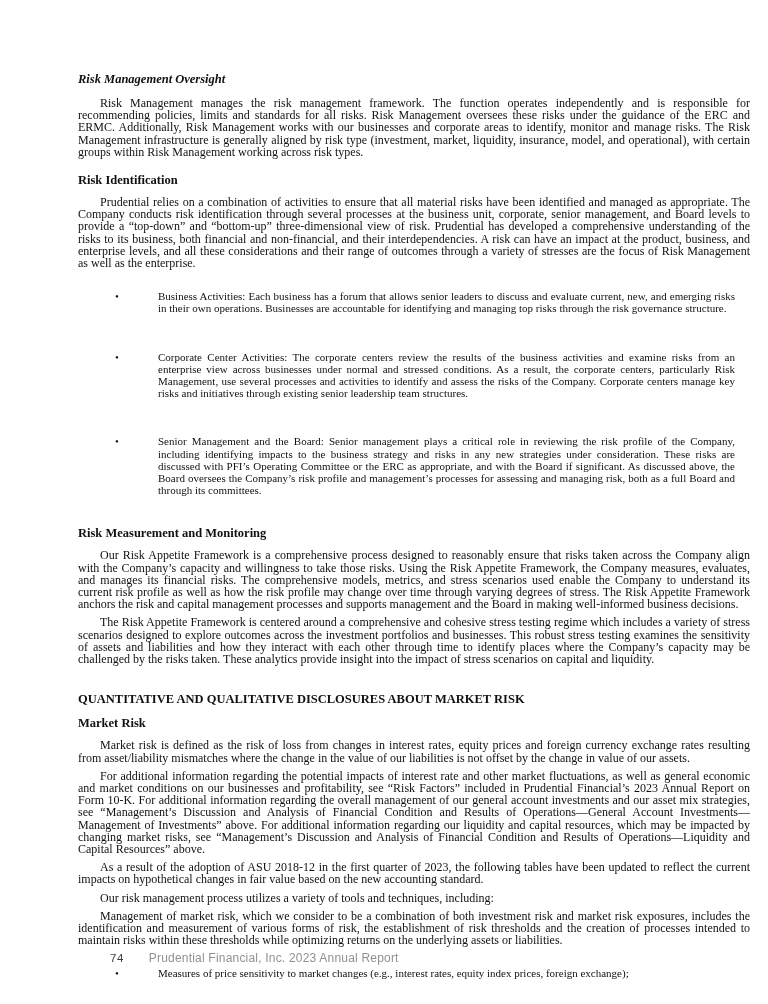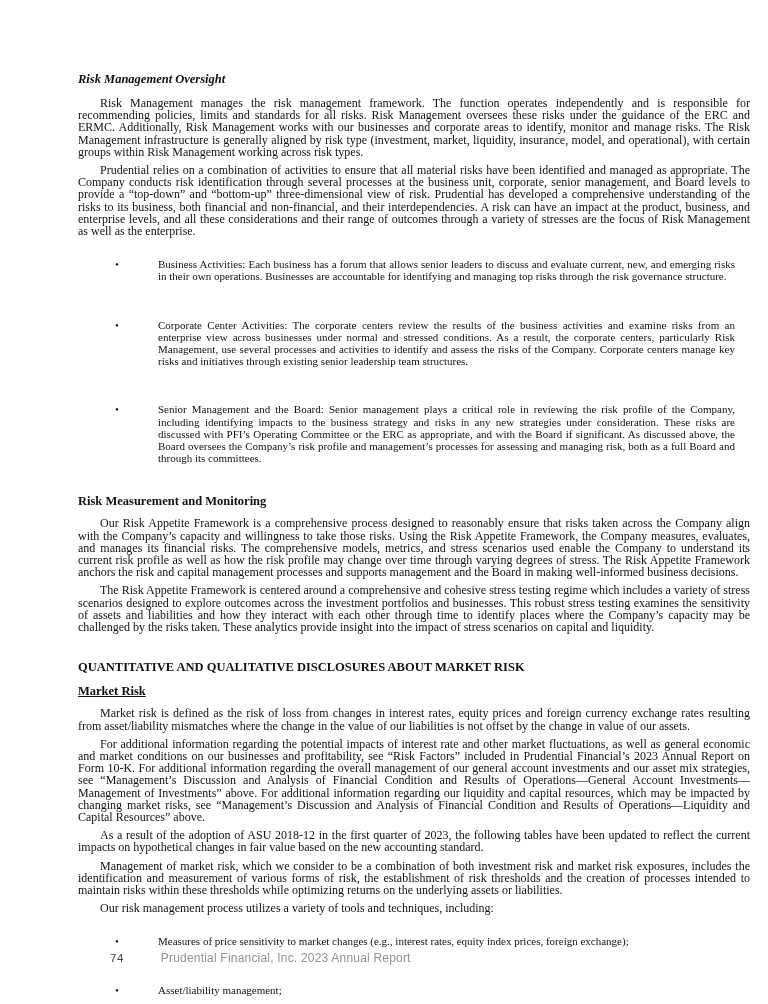--- a/index.html
+++ b/index.html
@@ -17,21 +17,21 @@
     inset: 0;
     padding: 27px 33px 0 33px;
   }
   .sec-heading {
     font-size: 12.5px;
     font-weight: bold;
     line-height: 14px;
     margin: 15px 0 9px 0;
   }
   .sec-heading.italic { font-style: italic; margin-top: 0; margin-bottom: 11px; }
-  .sec-heading.tight { margin-top: 0; text-decoration: underline; }
+  .sec-heading.tight { margin-top: 0; }
   .center-heading {
     font-size: 12.5px;
     font-weight: bold;
     line-height: 14px;
     text-align: left;
     margin: 27px 0 10px 0;
   }
   p.body-para {
     font-size: 12px;
     line-height: 12.2px;
@@ -57,21 +57,20 @@
     flex: 1;
     text-align: justify;
   }
   .footer {
     position: absolute;
     left: 35px;
     bottom: 24px;
     display: flex;
     align-items: center;
     font-family: "Liberation Sans", sans-serif;
-    gap: 12px;
   }
   .footer .page-number {
     font-size: 11.5px;
     color: #3d3d3d;
     letter-spacing: 0.5px;
   }
   .footer .report-title {
     font-size: 12px;
     color: #919191;
     margin-left: 10px;
@@ -79,20 +78,21 @@
   }
 </style>
 </head>
 <body>
 
 <div class="page">
 
   <h2 class="sec-heading italic">Risk Management Oversight</h2>
   <p class="body-para">Risk Management manages the risk management framework. The function operates independently and is responsible for recommending policies, limits and standards for all risks. Risk Management oversees these risks under the guidance of the ERC and ERMC. Additionally, Risk Management works with our businesses and corporate areas to identify, monitor and manage risks. The Risk Management infrastructure is generally aligned by risk type (investment, market, liquidity, insurance, model, and operational), with certain groups within Risk Management working across risk types.</p>
 
+  <h2 class="sec-heading">Risk Identification</h2>
   <p class="body-para">Prudential relies on a combination of activities to ensure that all material risks have been identified and managed as appropriate. The Company conducts risk identification through several processes at the business unit, corporate, senior management, and Board levels to provide a “top-down” and “bottom-up” three-dimensional view of risk. Prudential has developed a comprehensive understanding of the risks to its business, both financial and non-financial, and their interdependencies. A risk can have an impact at the product, business, and enterprise levels, and all these considerations and their range of outcomes through a variety of stresses are the focus of Risk Management as well as the enterprise.</p>
 
   <ul class="bullet-list">
     <li>
       <span class="bullet-marker">•</span>
       <span class="bullet-text">Business Activities: Each business has a forum that allows senior leaders to discuss and evaluate current, new, and emerging risks in their own operations. Businesses are accountable for identifying and managing top risks through the risk governance structure.</span>
     </li>
     <li>
       <span class="bullet-marker">•</span>
       <span class="bullet-text">Corporate Center Activities: The corporate centers review the results of the business activities and examine risks from an enterprise view across businesses under normal and stressed conditions. As a result, the corporate centers, particularly Risk Management, use several processes and activities to identify and assess the risks of the Company. Corporate centers manage key risks and initiatives through existing senior leadership team structures.</span>
@@ -107,22 +107,22 @@
   <p class="body-para">Our Risk Appetite Framework is a comprehensive process designed to reasonably ensure that risks taken across the Company align with the Company’s capacity and willingness to take those risks. Using the Risk Appetite Framework, the Company measures, evaluates, and manages its financial risks. The comprehensive models, metrics, and stress scenarios used enable the Company to understand its current risk profile as well as how the risk profile may change over time through varying degrees of stress. The Risk Appetite Framework anchors the risk and capital management processes and supports management and the Board in making well-informed business decisions.</p>
   <p class="body-para">The Risk Appetite Framework is centered around a comprehensive and cohesive stress testing regime which includes a variety of stress scenarios designed to explore outcomes across the investment portfolios and businesses. This robust stress testing examines the sensitivity of assets and liabilities and how they interact with each other through time to identify places where the Company’s capacity may be challenged by the risks taken. These analytics provide insight into the impact of stress scenarios on capital and liquidity.</p>
 
   <h1 class="center-heading">QUANTITATIVE AND QUALITATIVE DISCLOSURES ABOUT MARKET RISK</h1>
 
   <h2 class="sec-heading tight">Market Risk</h2>
   <p class="body-para">Market risk is defined as the risk of loss from changes in interest rates, equity prices and foreign currency exchange rates resulting from asset/liability mismatches where the change in the value of our liabilities is not offset by the change in value of our assets.</p>
   <p class="body-para">For additional information regarding the potential impacts of interest rate and other market fluctuations, as well as general economic and market conditions on our businesses and profitability, see “Risk Factors” included in Prudential Financial’s 2023 Annual Report on Form 10-K. For additional information regarding the overall management of our general account investments and our asset mix strategies, see “Management’s Discussion and Analysis of Financial Condition and Results of Operations—General Account Investments—Management of Investments” above. For additional information regarding our liquidity and capital resources, which may be impacted by changing market risks, see “Management’s Discussion and Analysis of Financial Condition and Results of Operations—Liquidity and Capital Resources” above.</p>
   <p class="body-para">As a result of the adoption of ASU 2018-12 in the first quarter of 2023, the following tables have been updated to reflect the current impacts on hypothetical changes in fair value based on the new accounting standard.</p>
 
+  <p class="body-para">Our risk management process utilizes a variety of tools and techniques, including:</p>
   <p class="body-para">Management of market risk, which we consider to be a combination of both investment risk and market risk exposures, includes the identification and measurement of various forms of risk, the establishment of risk thresholds and the creation of processes intended to maintain risks within these thresholds while optimizing returns on the underlying assets or liabilities.</p>
-  <p class="body-para">Our risk management process utilizes a variety of tools and techniques, including:</p>
 
   <ul class="bullet-list">
     <li>
       <span class="bullet-marker">•</span>
       <span class="bullet-text">Measures of price sensitivity to market changes (e.g., interest rates, equity index prices, foreign exchange);</span>
     </li>
     <li>
       <span class="bullet-marker">•</span>
       <span class="bullet-text">Asset/liability management;</span>
     </li>

